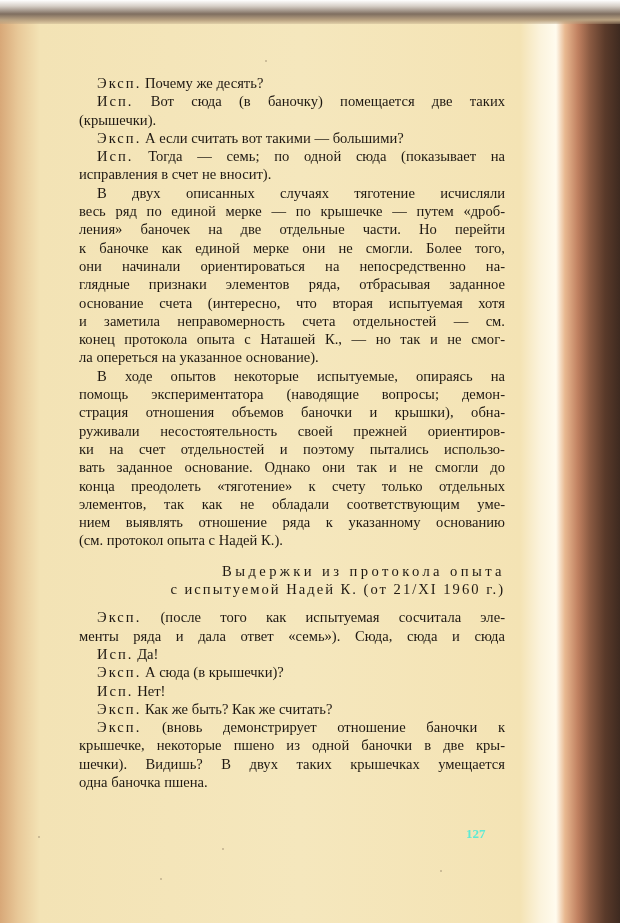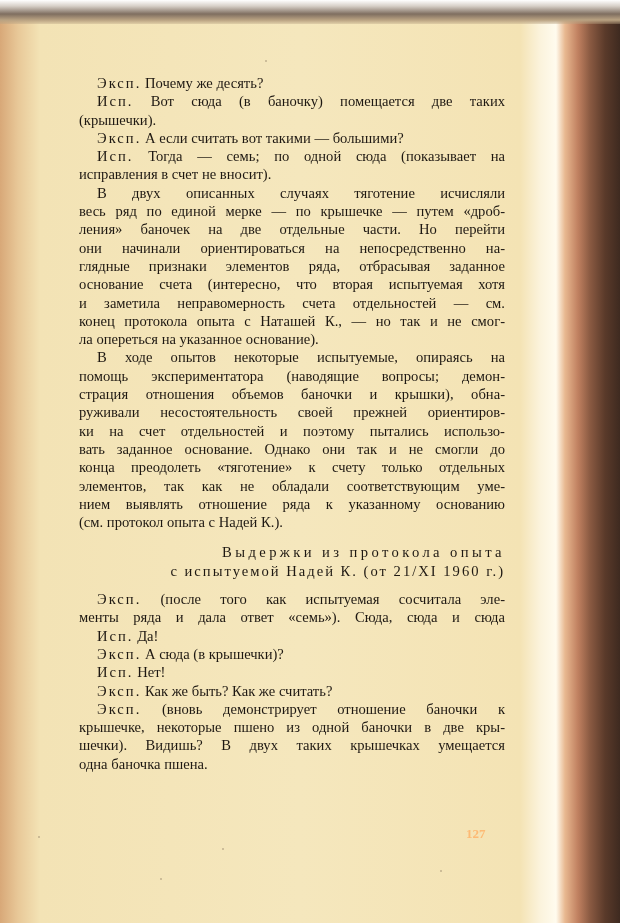--- a/index.html
+++ b/index.html
@@ -25,21 +25,21 @@
   .line { display: block; white-space: nowrap; text-align-last: justify; text-align: justify; }
   .line.last { text-align-last: left; }
   .spk { letter-spacing: 2px; }
   .heading {
     display: block; text-align: right; letter-spacing: 3.4px; white-space: nowrap;
   }
   .heading.h1 { margin-top: 12px; }
   .heading.h2 { margin-bottom: 10px; letter-spacing: 2px; }
   .pageno {
     position: absolute; left: 466px; top: 826px;
-    font-family: "Liberation Serif", serif; font-weight: bold; font-size: 13px; color: #fdba74;
+    font-family: "Liberation Serif", serif; font-weight: bold; font-size: 13px; color: #5eead4;
   }
   .speck { position: absolute; width: 2px; height: 2px; background: #9c8a70; border-radius: 1px; opacity: .6; }
 </style>
 </head>
 <body>
 
 <div class="scan"></div>
 <div class="top-shadow"></div>
 
 <div class="page">
@@ -50,20 +50,21 @@
     <span class="line last">(крышечки).</span>
     <span class="line last" style="padding-left:18px"><span class="spk">Эксп.</span><span> А если считать вот такими — большими?</span></span>
     <span class="line" style="padding-left:18px"><span class="spk">Исп.</span><span> Тогда — семь; по одной сюда (показывает на</span></span>
     <span class="line last">исправления в счет не вносит).</span>
   </div>
 
   <div>
     <span class="line" style="padding-left:18px">В двух описанных случаях тяготение исчисляли</span>
     <span class="line">весь ряд по единой мерке — по крышечке — путем «дроб-</span>
     <span class="line">ления» баночек на две отдельные части. Но перейти</span>
+    <span class="line">к баночке как единой мерке они не смогли. Более того,</span>
     <span class="line">они начинали ориентироваться на непосредственно на-</span>
     <span class="line">глядные признаки элементов ряда, отбрасывая заданное</span>
     <span class="line">основание счета (интересно, что вторая испытуемая хотя</span>
     <span class="line">и заметила неправомерность счета отдельностей — см.</span>
     <span class="line">конец протокола опыта с Наташей К., — но так и не смог-</span>
     <span class="line last">ла опереться на указанное основание).</span>
   </div>
 
   <div>
     <span class="line" style="padding-left:18px">В ходе опытов некоторые испытуемые, опираясь на</span>

